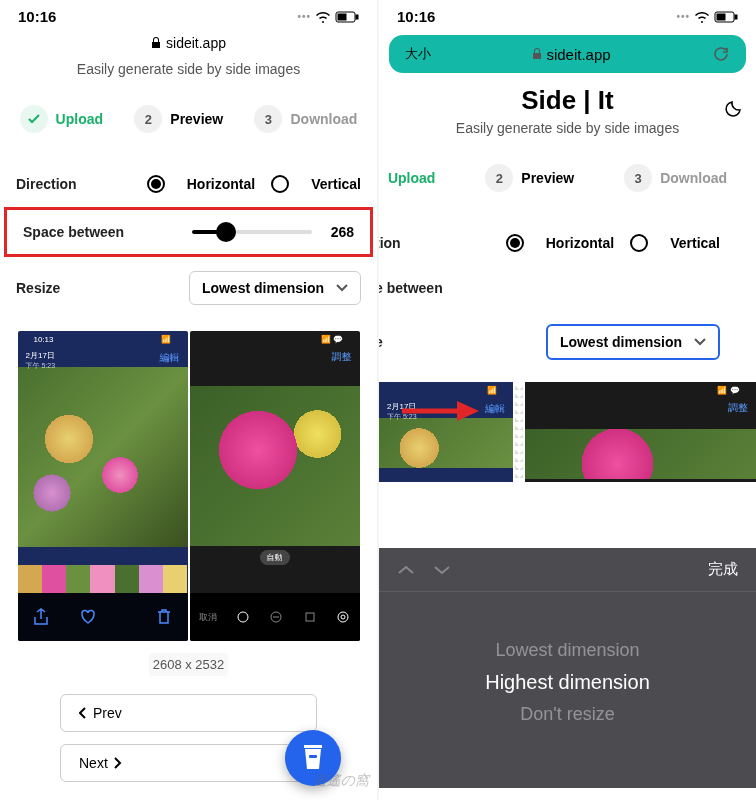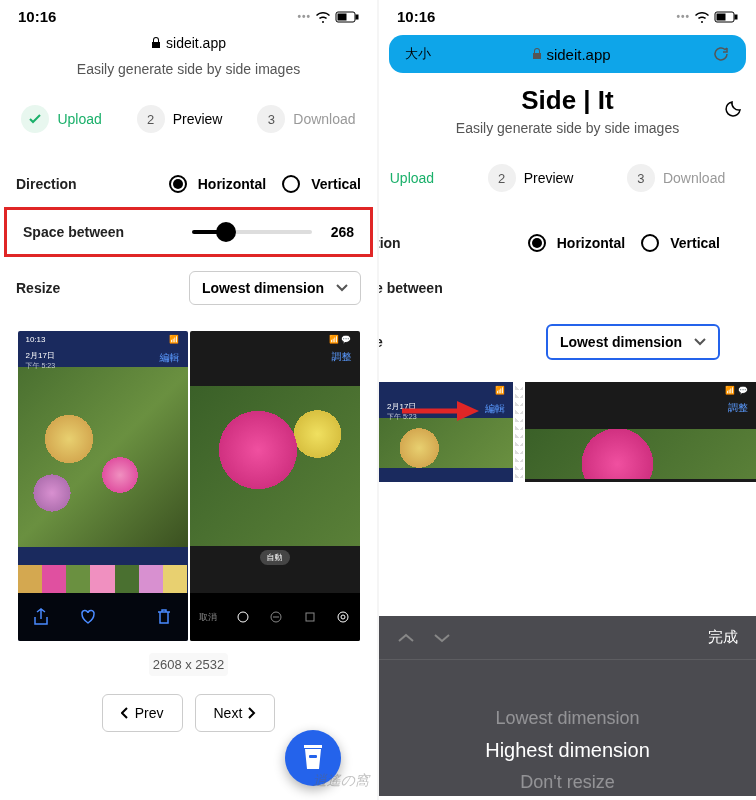--- a/index.html
+++ b/index.html
@@ -37,21 +37,21 @@
     .url-bar {
       display: flex;
       justify-content: center;
       align-items: center;
       gap: 5px;
       padding: 6px 12px;
       font-size: 14px;
       color: #000;
     }
     .url-bar-right {
-      background: #0ea5e9;
+      background: #14b8a6;
       border-radius: 14px;
       padding: 10px 16px;
       display: flex;
       justify-content: space-between;
       align-items: center;
       margin: 6px 10px;
     }
     .url-left-text { font-size: 13px; }
     .url-center { display: flex; align-items: center; gap: 4px; font-size: 15px; }
     
@@ -76,21 +76,21 @@
     }
     
     
     .steps {
       display: flex;
       justify-content: space-around;
       align-items: center;
       padding: 8px 4px;
       margin-bottom: 20px;
     }
-    .step { display: flex; align-items: center; gap: 8px; font-size: 14px; font-weight: 400; }
+    .step { display: flex; align-items: center; gap: 8px; font-size: 14px; font-weight: 700; }
     .step-circle {
       width: 28px; height: 28px;
       border-radius: 50%;
       background: #f0f0f0;
       display: flex;
       align-items: center;
       justify-content: center;
       font-size: 13px;
       color: #555;
     }
@@ -102,21 +102,21 @@
     .form-row {
       display: flex;
       align-items: center;
       justify-content: space-between;
       padding: 14px 16px;
       font-size: 14px;
       font-weight: bold;
     }
     .form-label { color: #222; }
     .radio-group { display: flex; gap: 16px; align-items: center; }
-    .radio-opt { display: flex; align-items: center; gap: 11px; font-size: 14px; }
+    .radio-opt { display: flex; align-items: center; gap: 22px; font-size: 14px; }
     .radio-circle {
       width: 18px; height: 18px;
       border-radius: 50%;
       border: 2px solid #000;
       display: inline-block;
       position: relative;
     }
     .radio-circle.checked::after {
       content: '';
       position: absolute;
@@ -180,21 +180,21 @@
     .preview-img.checker {
       background-image: 
         linear-gradient(45deg, #ddd 25%, transparent 25%),
         linear-gradient(-45deg, #ddd 25%, transparent 25%),
         linear-gradient(45deg, transparent 75%, #ddd 75%),
         linear-gradient(-45deg, transparent 75%, #ddd 75%);
       background-size: 16px 16px;
       background-position: 0 0, 0 8px, 8px -8px, -8px 0px;
       background-color: #fff;
     }
-    .phone-status { color: #fff; font-size: 8px; padding: 4px 8px; display: flex; justify-content: space-between; gap: 32px; }
+    .phone-status { color: #fff; font-size: 8px; padding: 4px 16px; display: flex; justify-content: space-between; gap: 32px; }
     .phone-header { color: #5a9aff; font-size: 10px; padding: 2px 8px; text-align: right; }
     .phone-date { color: #fff; font-size: 8px; padding: 2px 8px; }
     .flower-area {
       height: 180px;
       background: radial-gradient(circle at 30% 40%, #e8d070 0%, #d4a850 15%, transparent 15%),
                   radial-gradient(circle at 60% 60%, #f090c0 0%, #e050a0 12%, transparent 12%),
                   radial-gradient(circle at 20% 70%, #d890d0 0%, #b070b0 10%, transparent 10%),
                   linear-gradient(135deg, #4a7030 0%, #6a9040 50%, #3a5020 100%);
     }
     .flower-area2 {
@@ -233,20 +233,21 @@
       margin: 0 auto 14px;
       border-radius: 4px;
     }
     
     
     .nav-buttons {
       display: flex;
       gap: 12px;
       justify-content: center;
       padding: 4px 60px 12px;
+      flex-direction: column;
     }
     .nav-btn {
       border: 1px solid #ccc;
       border-radius: 6px;
       padding: 10px 18px;
       display: flex;
       align-items: center;
       gap: 6px;
       font-size: 14px;
       background: #fff;
@@ -272,24 +273,24 @@
       bottom: 10px;
       font-size: 14px;
       color: rgba(100,100,100,0.4);
       font-style: italic;
       pointer-events: none;
     }
     
     
     .picker-overlay {
       position: absolute;
-      bottom: 4px;
+      bottom: 12px;
       left: 0;
       right: 0;
-      height: 180px;
+      height: 240px;
       background: rgba(60,60,65,0.92);
       backdrop-filter: blur(10px);
     }
     .picker-header {
       display: flex;
       justify-content: space-between;
       align-items: center;
       padding: 12px 18px;
       border-bottom: 1px solid rgba(255,255,255,0.1);
     }

